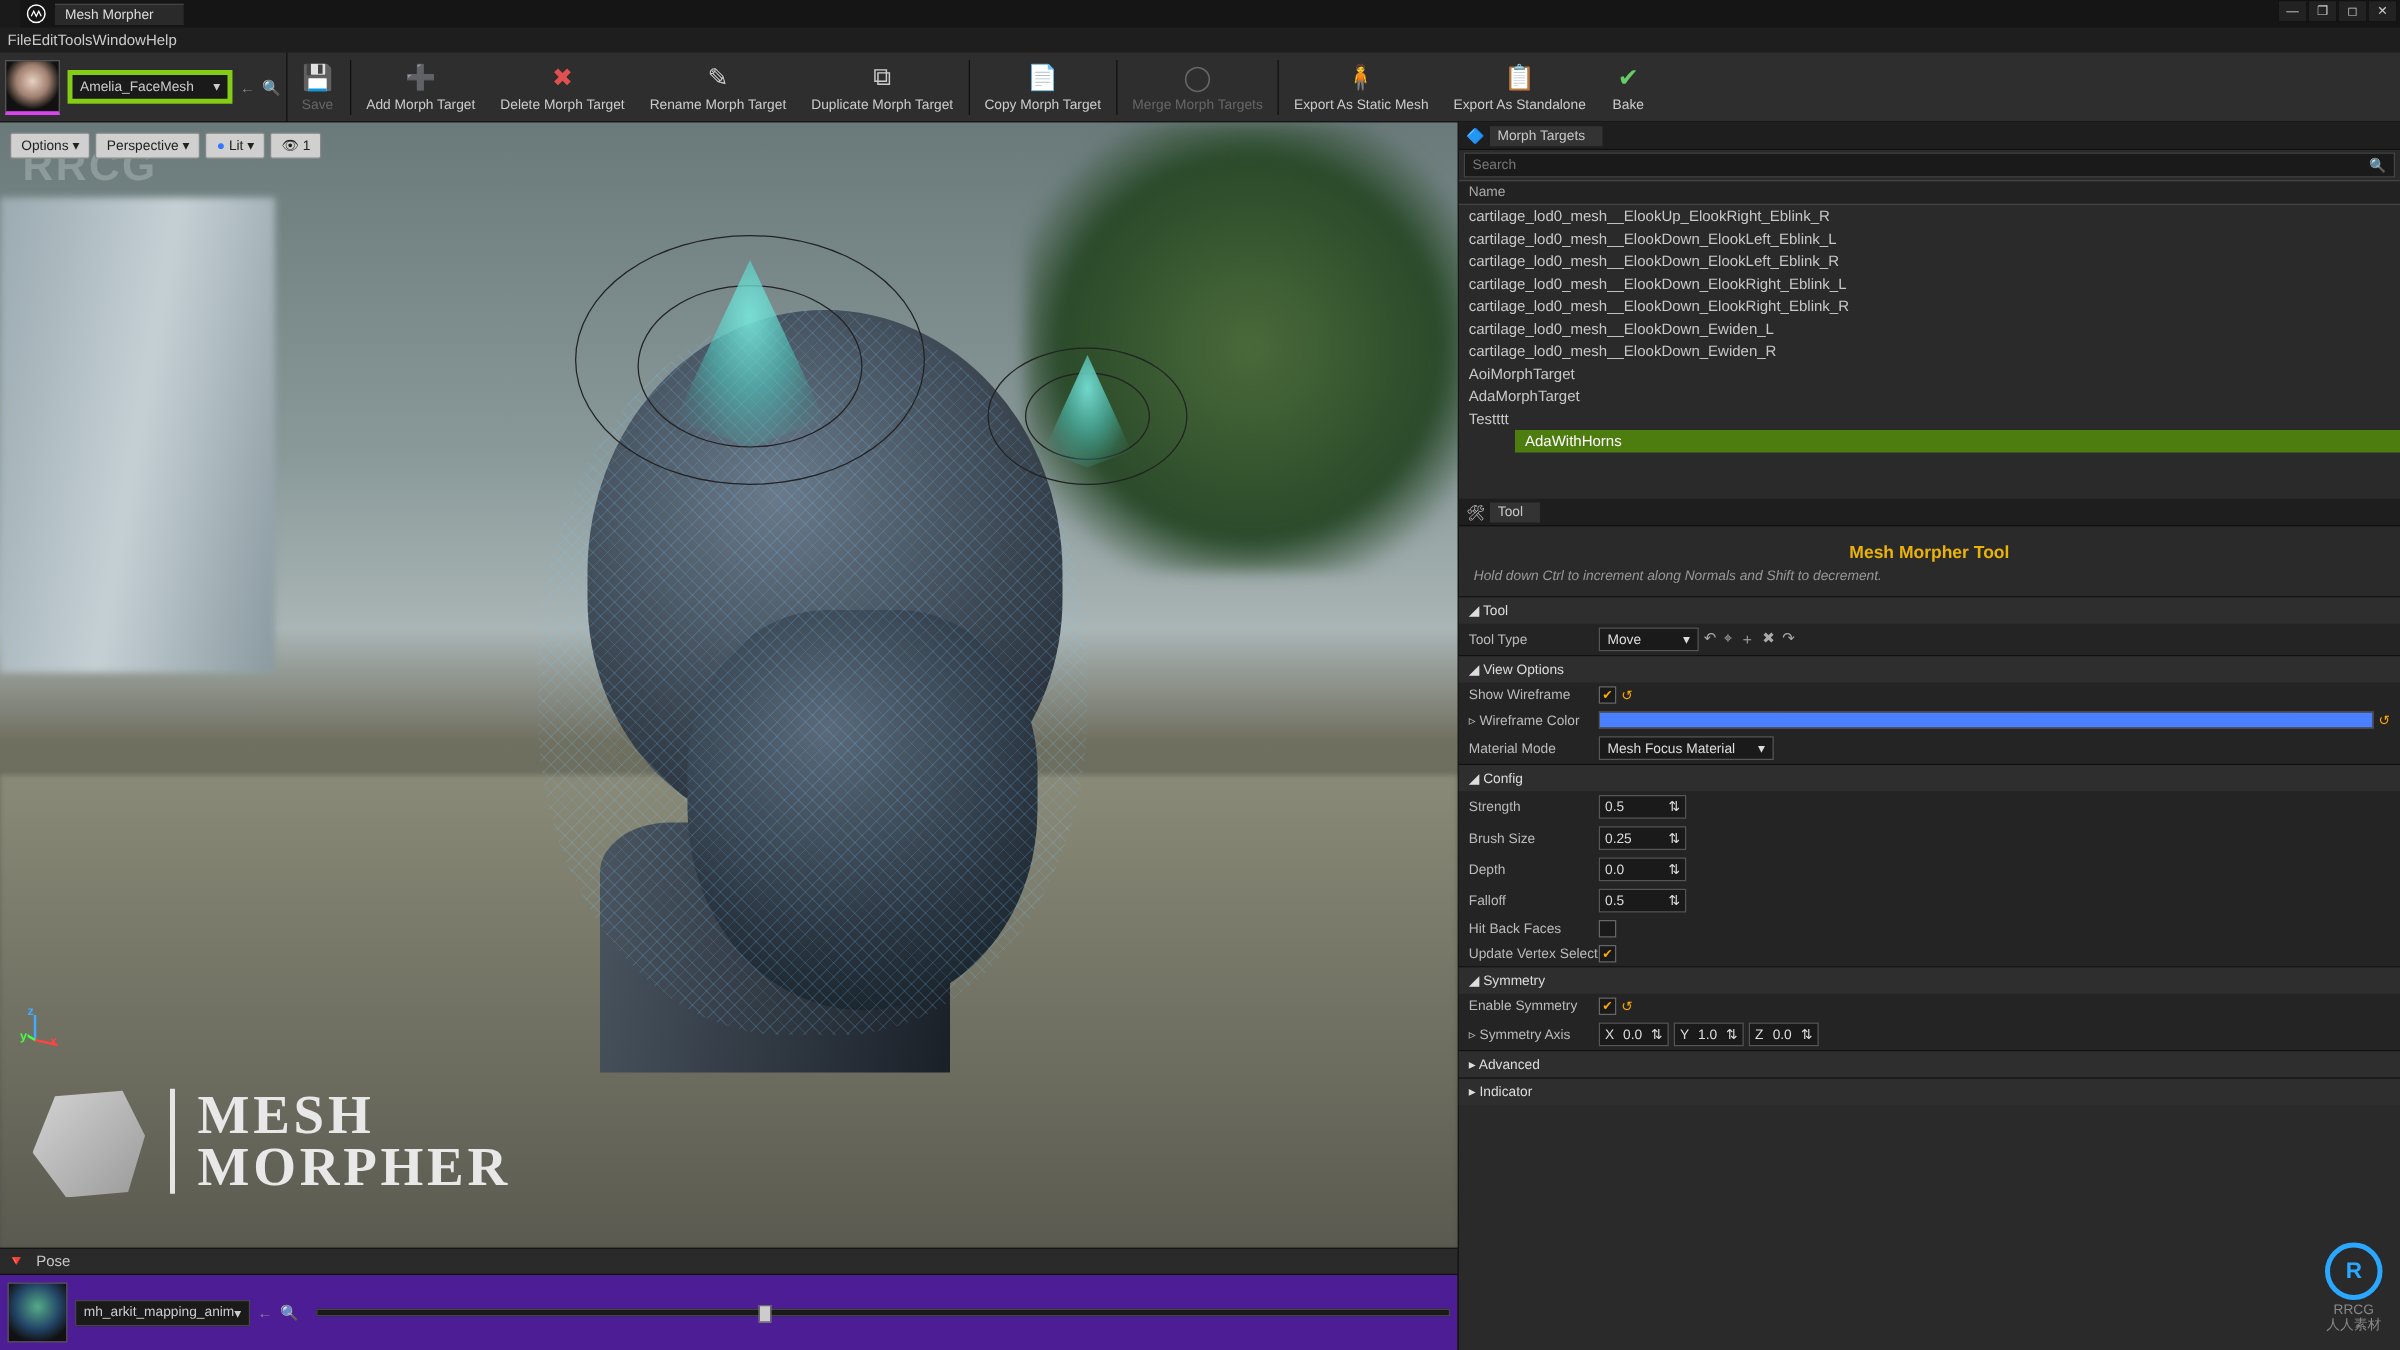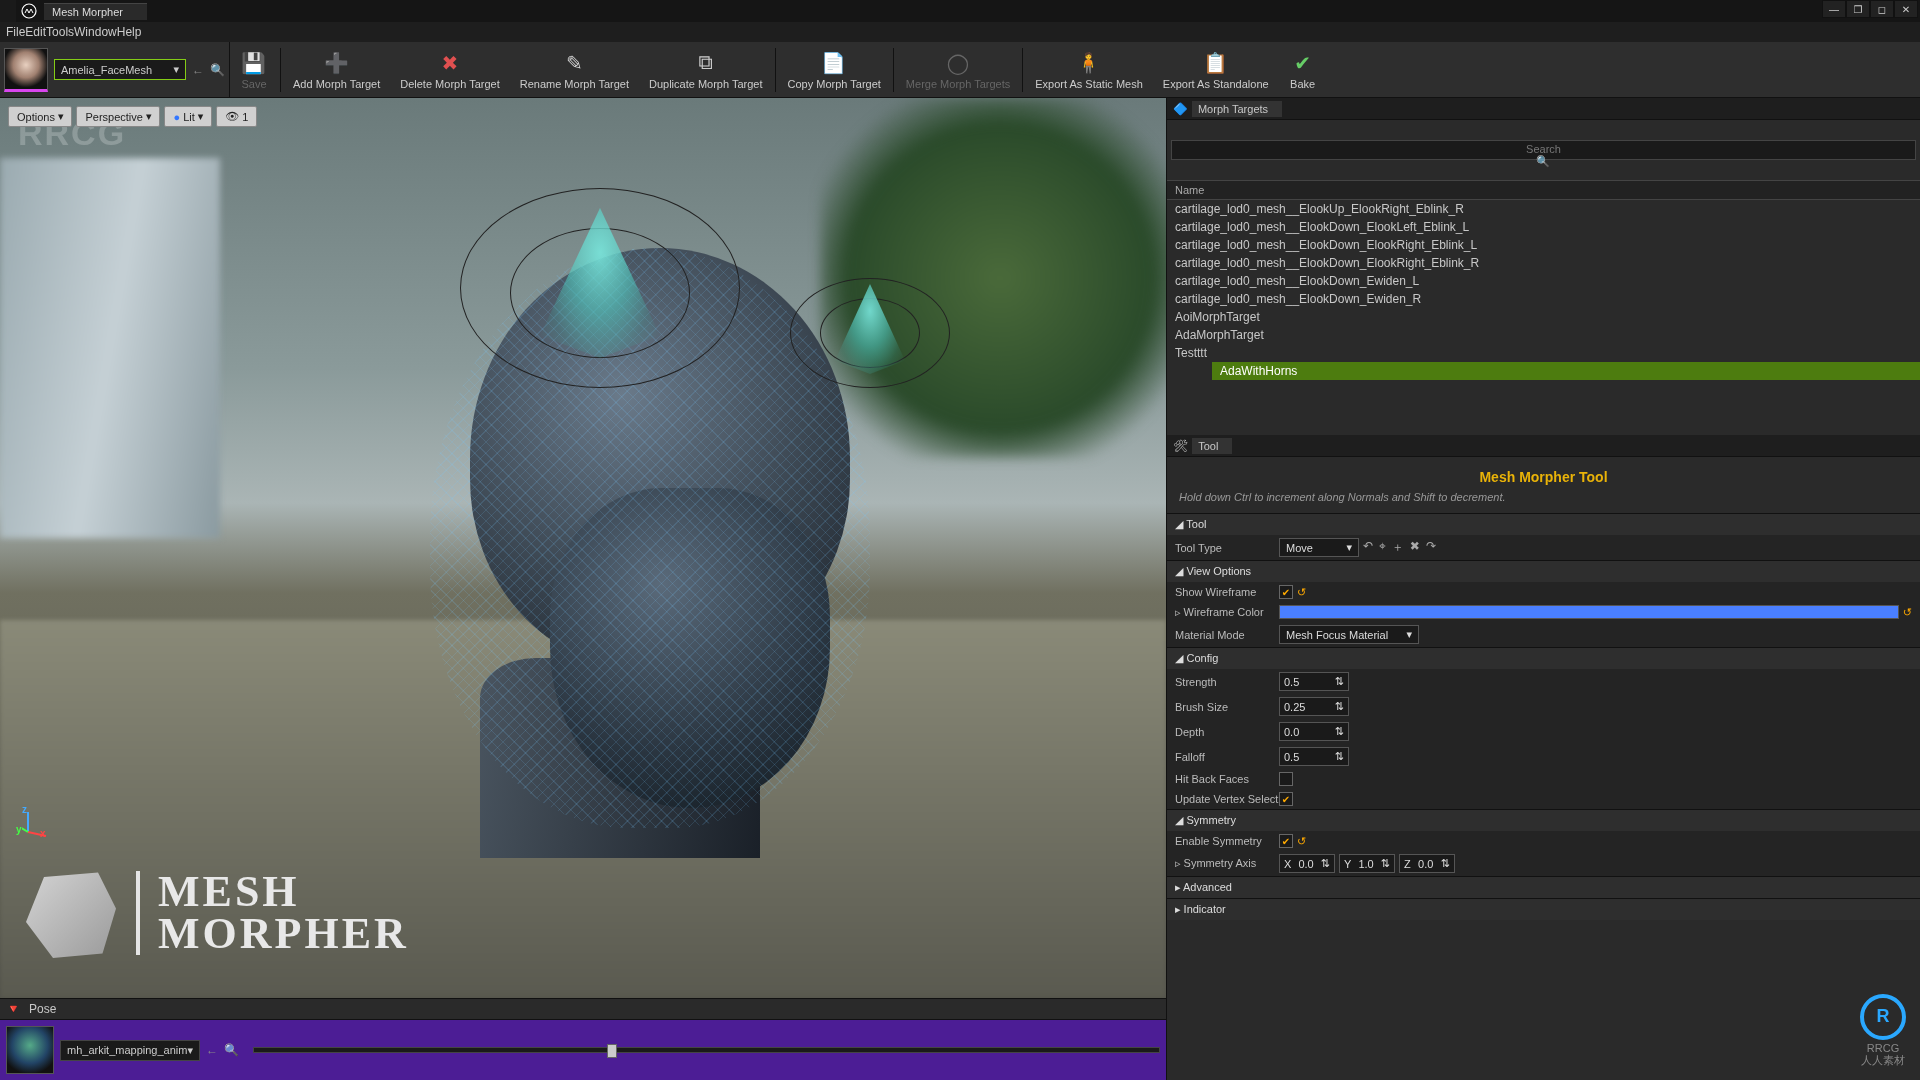--- a/index.html
+++ b/index.html
@@ -6,40 +6,40 @@
 html,body { width:1920px; height:1080px; background:#1a1a1a; color:#c8c8c8; overflow:hidden; font-size:12px; }
 .titlebar { height:22px; background:#151515; display:flex; align-items:center; padding:0 4px; position:relative;margin-left:16px;}
 .titlebar .ue-logo { width:18px; height:18px; margin-right:6px; display:flex; align-items:center; justify-content:center; color:#fff;}
 .titlebar .tab { background:#2a2a2a; padding:2px 24px 2px 8px; font-size:11px; color:#ddd; border-top:1px solid #444;}
 .win-controls { position:absolute; right:2px; top:0; display:flex; gap:0;}
 .win-controls div { width:24px; height:18px; background:#222; color:#ccc; display:flex; align-items:center; justify-content:center; font-size:10px; border:1px solid #111;}
 .menubar { height:20px; background:#1e1e1e; display:flex; align-items:center; padding:0 6px; font-size:12px; color:#ccc;}
 .toolbar-row { height:56px; background:#2e2e2e; display:flex; align-items:center; border-bottom:1px solid #111;}
 .asset-box { width:230px; height:56px; display:flex; align-items:center; padding:4px; gap:6px; border-right:1px solid #111;}
 .asset-thumb { width:44px; height:44px; background:radial-gradient(circle at 50% 40%, #e8d0c0 0%, #a08070 40%, #111 70%); border:1px solid #555; border-bottom:3px solid #d946ef;}
-.asset-name { flex:1; background:#1a1a1a; border:1px solid #84cc16; padding:3px 6px; font-size:11px; color:#ccc; display:flex; justify-content:space-between; align-items:center;}
+.asset-name { flex:1; background:#1a1a1a; border:4px solid #84cc16; padding:3px 6px; font-size:11px; color:#ccc; display:flex; justify-content:space-between; align-items:center;}
 .tb-btn { display:flex; flex-direction:column; align-items:center; justify-content:center; height:56px; padding:0 10px; font-size:11px; color:#ccc; gap:2px;}
 .tb-btn.disabled { color:#666;}
 .tb-btn .ico { width:28px; height:26px; display:flex; align-items:center; justify-content:center; font-size:20px;}
 .tb-sep { width:1px; height:44px; background:#111; margin:0 2px;}
 .main-area { display:flex; height:calc(1080px - 22px - 20px - 56px);}
 .viewport-col { width:1166px; display:flex; flex-direction:column; }
 .viewport { flex:1; position:relative; background:linear-gradient(to bottom, #6a7a7a 0%, #8a9a9a 30%, #aab5b5 45%, #707060 55%, #505048 100%); overflow:hidden;}
 .vp-btns { position:absolute; top:8px; left:8px; display:flex; gap:4px; z-index:10;}
 .vp-btn { background:#d0d0d0; color:#222; padding:3px 8px; border:1px solid #888; border-radius:2px; font-size:11px; display:flex; align-items:center; gap:3px;}
 .pose-bar { height:22px; background:#2a2a2a; display:flex; align-items:center; padding:0 6px; gap:8px; border-top:1px solid #111; border-bottom:1px solid #111;}
 .pose-panel { height:60px; background:#4c1d95; display:flex; align-items:center; padding:6px; gap:6px;}
 .anim-thumb { width:48px; height:48px; background:radial-gradient(circle at 50% 40%, #5a8 0%, #246 50%, #111 80%); border:1px solid #555;}
 .anim-name { width:140px; background:#1a1a1a; border:1px solid #444; padding:3px 6px; font-size:11px; color:#ccc; display:flex; justify-content:space-between;}
 .timeline { flex:1; height:6px; background:#1a1a1a; border:1px solid #444; position:relative; margin-left:8px;}
 .timeline .cursor { position:absolute; left:39%; top:-4px; width:10px; height:14px; background:#ccc; border:1px solid #666;}
 .right-col { flex:1; background:#2a2a2a; display:flex; flex-direction:column; border-left:1px solid #111;}
 .panel-tab { height:22px; background:#1e1e1e; display:flex; align-items:center; padding:0 6px; gap:4px; border-bottom:1px solid #111;}
 .panel-tab .lbl { background:#333; padding:2px 14px 2px 6px; font-size:11px;}
-.search-row { height:20px; background:#1a1a1a; border:1px solid #444; margin:20px 4px; padding:2px 6px; font-size:11px; color:#777; display:flex; justify-content:space-between; align-items:center;flex-direction:column;}
+.search-row { height:20px; background:#1a1a1a; border:1px solid #444; margin:2px 4px; padding:2px 6px; font-size:11px; color:#777; display:flex; justify-content:space-between; align-items:center;}
 .name-hdr { background:#222; padding:3px 8px; font-size:11px; color:#aaa; border-top:1px solid #444; border-bottom:1px solid #444;}
 .mt-list { height:235px; overflow:hidden; }
 .mt-list .row { padding:2px 8px; font-size:12px; color:#c8c8c8; white-space:nowrap; overflow:hidden;}
 .mt-list .row.sel { background:#4d7c0f; color:#fff; font-weight:normal;margin-left:45px;}
 .tool-title { text-align:center; padding:12px 0 6px; font-size:14px; color:#eab308; font-weight:600;}
 .tool-hint { padding:0 12px 10px; font-size:11px; font-style:italic; color:#999;}
 .sect { background:#242424; border-top:1px solid #111;}
 .sect-hdr { padding:4px 8px; font-size:11px; color:#ddd; background:#2e2e2e; display:flex; align-items:center; gap:4px;}
 .prop-row { display:flex; align-items:center; padding:3px 8px; font-size:11px;}
 .prop-row .plabel { width:104px; color:#bbb;}
@@ -228,20 +228,21 @@
       <span class="lbl">Morph Targets</span>
     </div>
     <div class="search-row">
       <span style="color:#777;">Search</span>
       <span>🔍</span>
     </div>
     <div class="name-hdr">Name</div>
     <div class="mt-list" id="mt-list">
         <div class="row">cartilage_lod0_mesh__ElookUp_ElookRight_Eblink_R</div>
         <div class="row">cartilage_lod0_mesh__ElookDown_ElookLeft_Eblink_L</div>
+        <div class="row">cartilage_lod0_mesh__ElookDown_ElookLeft_Eblink_R</div>
         <div class="row">cartilage_lod0_mesh__ElookDown_ElookRight_Eblink_L</div>
         <div class="row">cartilage_lod0_mesh__ElookDown_ElookRight_Eblink_R</div>
         <div class="row">cartilage_lod0_mesh__ElookDown_Ewiden_L</div>
         <div class="row">cartilage_lod0_mesh__ElookDown_Ewiden_R</div>
         <div class="row">AoiMorphTarget</div>
         <div class="row">AdaMorphTarget</div>
         <div class="row">Testttt</div>
         <div class="row sel">AdaWithHorns</div>
       </div>
 

